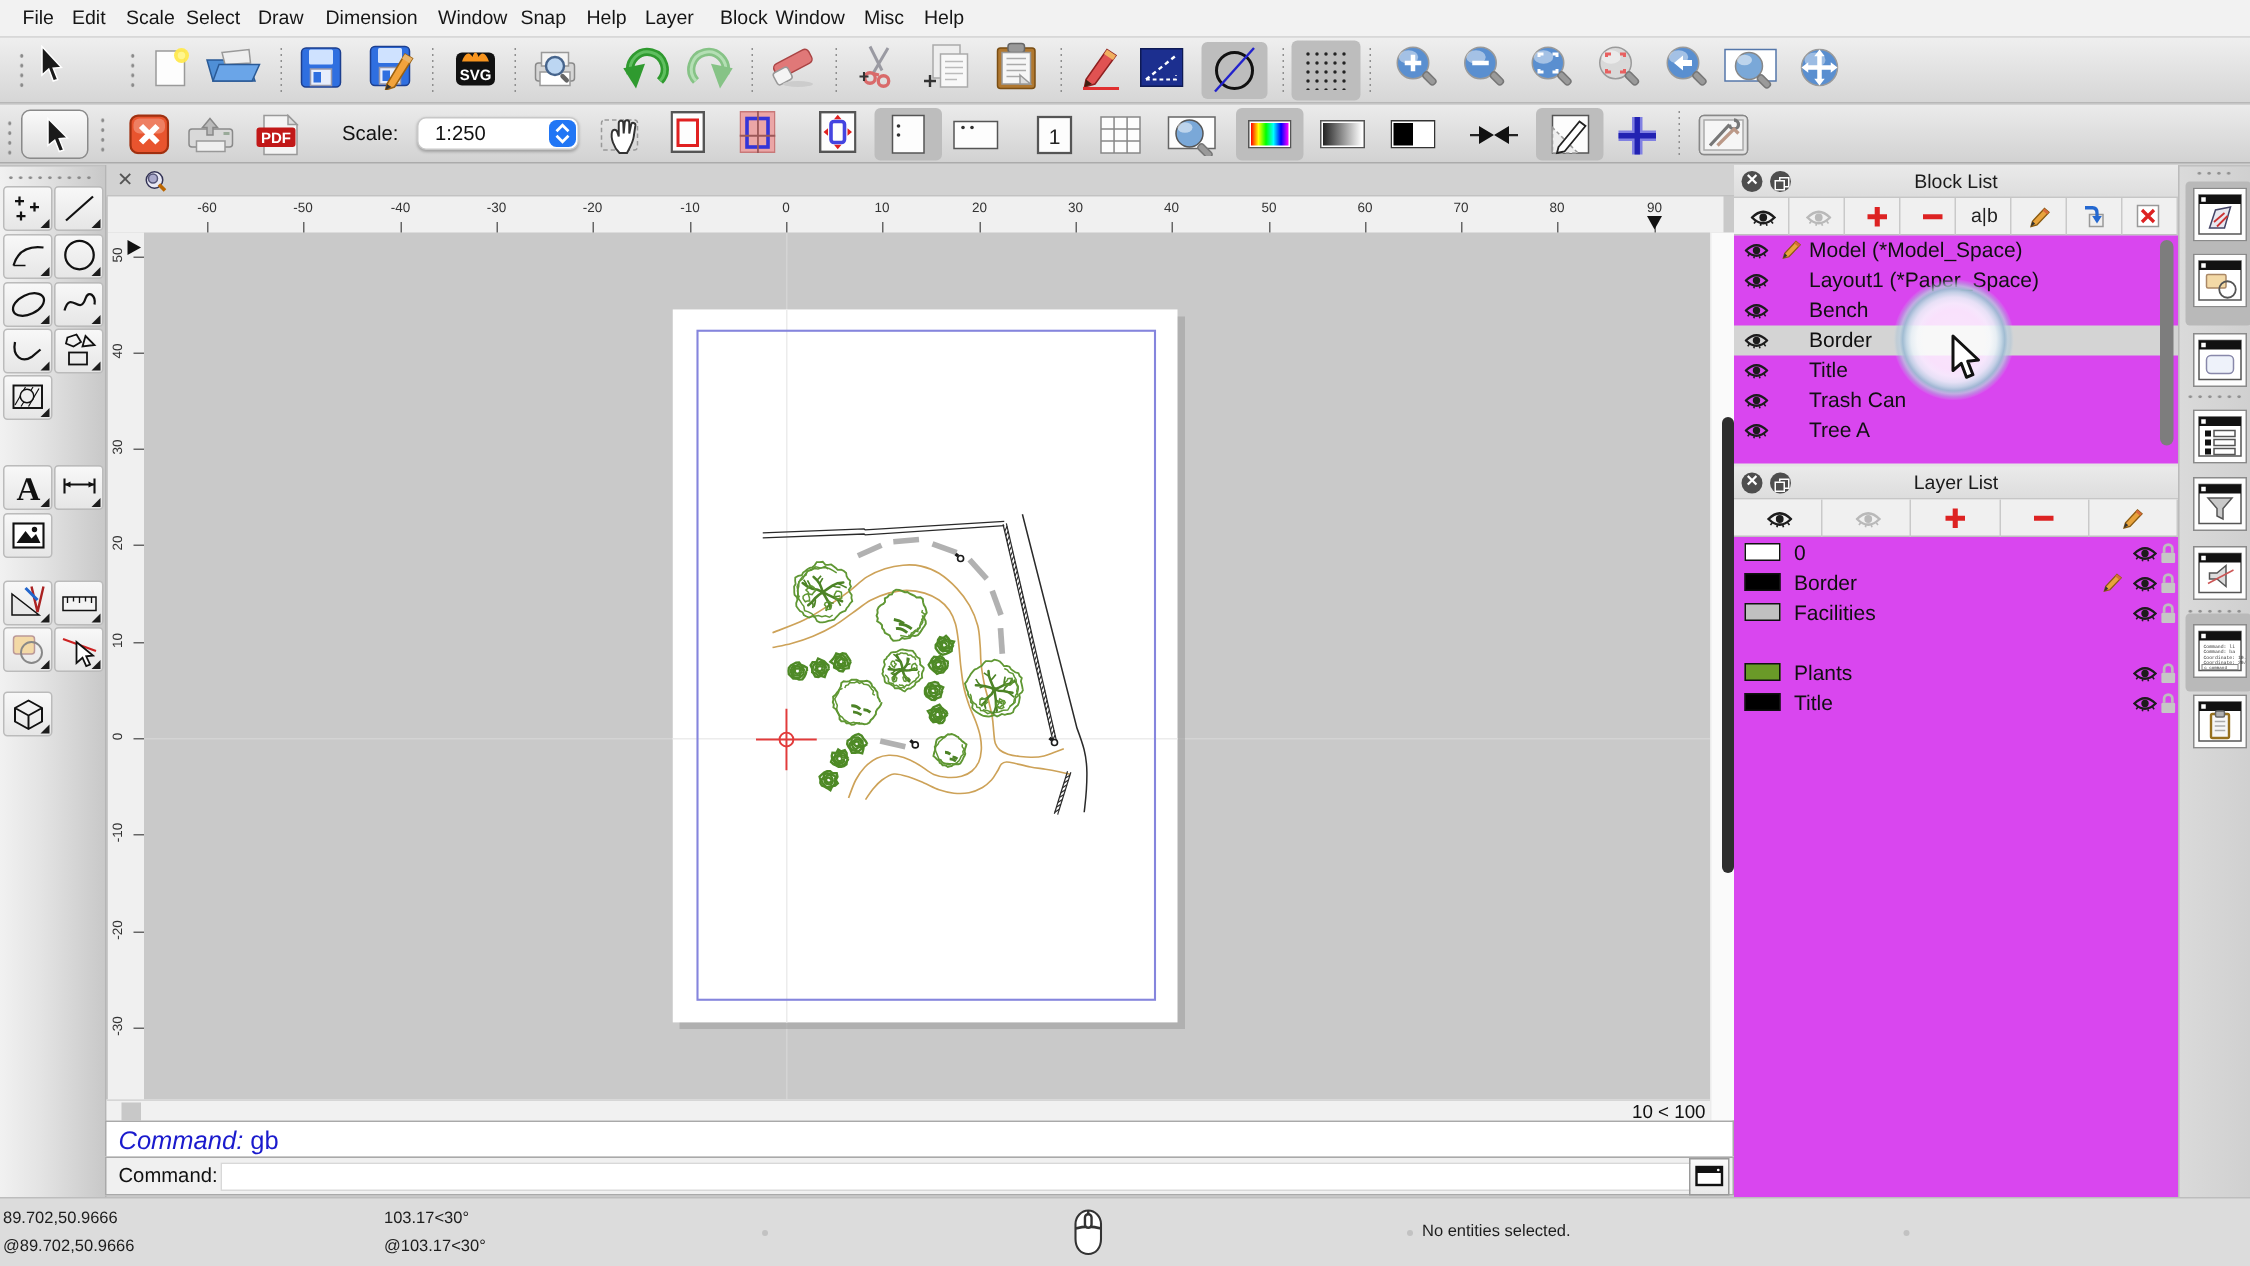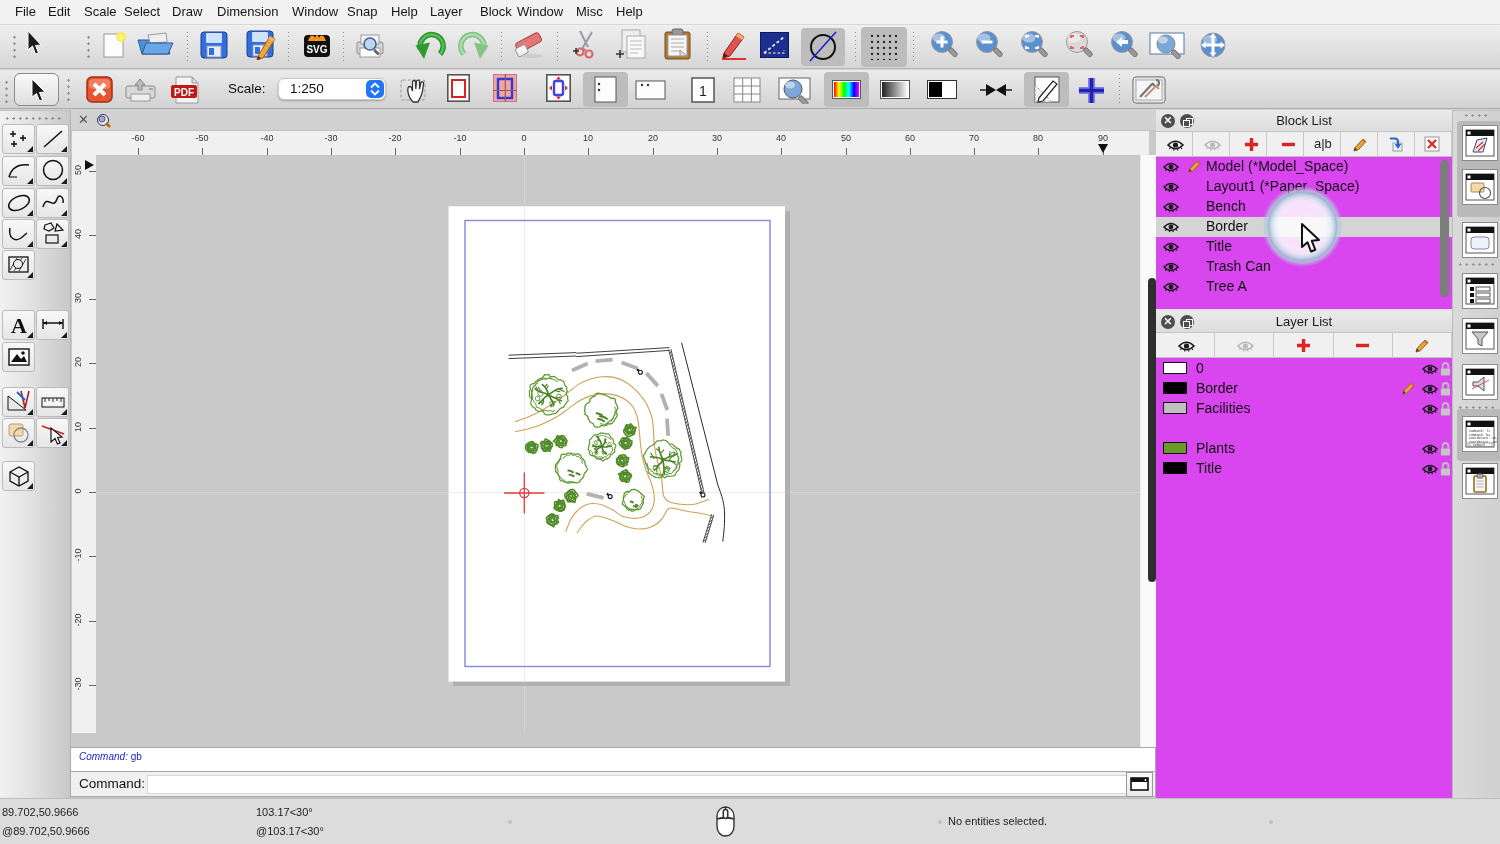--- a/index.html
+++ b/index.html
@@ -21,21 +21,21 @@
 #vruler{position:absolute;left:1px;top:45px;width:24px;height:578px;background:#f0f0f0}
 .hlab{position:absolute;top:2px;font-size:9px;color:#333;transform:translateX(-50%)}
 .htick{position:absolute;width:1px;height:7px;background:#666;top:17px}
 .vlab{position:absolute;font-size:9px;color:#333;transform:rotate(-90deg);width:24px;text-align:center;left:-6px}
 .vtick{position:absolute;height:1px;width:7px;background:#666;left:17px}
 #canvas{position:absolute;left:25px;top:45px;width:1044px;height:578px;overflow:hidden}
 #vsb{position:absolute;left:1069px;top:45px;width:16px;height:593px;background:#fafafa;border-left:1px solid #ececec}
 #vsbthumb{position:absolute;left:7px;top:123px;width:8px;height:304px;background:#2e2e2e;border-radius:4px}
 #hsbrow{position:absolute;left:0;top:623px;width:1069px;height:15px;background:#f1f1f1;border-top:1px solid #d6d6d6}
 #coordlab{position:absolute;right:3px;top:0px;font-size:12.5px;color:#111}
-#cmdhist{position:absolute;left:70px;top:747px;width:1086px;height:24px;background:#fff;border:1px solid #a9a9a9;border-bottom:none;font-size:10px;color:#1a1acd}
+#cmdhist{position:absolute;left:70px;top:747px;width:1086px;height:24px;background:#fff;border:1px solid #a9a9a9;border-bottom:none;font-size:17px;color:#1a1acd}
 #cmdrow{position:absolute;left:70px;top:771px;width:1086px;height:26px;background:#f0f0f0;border:1px solid #a9a9a9;font-size:13.5px;color:#111}
 #cmdinput{position:absolute;left:76px;top:3px;width:982px;height:19px;background:#fff;border:1px solid #d8d8d8}
 #kbdbtn{position:absolute;right:2px;top:0px;width:27px;height:25px;background:linear-gradient(#fbfbfb,#e9e9e9);border:1px solid #9a9a9a}
 #panels{position:absolute;left:1156px;top:110px;width:296px;height:688px;background:#e4e4e4}
 .ptitle{position:relative;height:22px;background:linear-gradient(#eaeaea,#dddddd);border-bottom:1px solid #c6c6c6;text-align:center;font-size:13px;color:#1b1b1b;padding-top:3px}
 .pclose{position:absolute;left:5px;top:4px;width:14px;height:14px;border-radius:7px;background:#4e4e4e;color:#fff;font-size:10.5px;line-height:13px;text-align:center;font-weight:bold}
 .pfloat{position:absolute;left:24px;top:4px;width:14px;height:14px;border-radius:7px;background:#4e4e4e}
 .pfloat:before{content:"";position:absolute;left:5.5px;top:3.5px;width:5px;height:5px;border:1.2px solid #fff}
 .pfloat:after{content:"";position:absolute;left:3px;top:5.5px;width:5px;height:5px;border:1.2px solid #fff;background:#4e4e4e}
 .ptb{position:relative;height:25px;background:#f0f0f0;border-bottom:1px solid #c0c0c0}
@@ -779,20 +779,24 @@
 <path d="M553.5,520.0 L552.9,521.5 L551.4,521.8 L550.2,521.2 L549.6,520.0 L550.1,518.7 L551.4,518.3 L552.5,518.9 L553.5,520.0" fill="none" stroke="#4e8a26" stroke-width="1.6"></path>
             <g stroke="#e23b3b" stroke-width="1.3" fill="none">
               <circle cx="523.3" cy="493" r="4.6"></circle>
               <path d="M503,493 L543.5,493 M523.3,472.5 L523.3,513.5"></path>
             </g>
           </g>
         </svg></div>
       <div id="vsb">
         <div id="vsbthumb"></div>
       </div>
+      <div id="hsbrow">
+        <div style="position:absolute;left:10px;top:1px;width:13px;height:13px;background:#c8c8c8"></div>
+        <div id="coordlab">10 &lt; 100</div>
+      </div>
     </div>
 <div id="cmdhist">
       <span style="position:absolute;left:8px;top:3px"><i>Command:</i> gb</span>
     </div>
 <div id="cmdrow">
       <span style="position:absolute;left:8px;top:4px">Command:</span>
       <div id="cmdinput"></div>
       <div id="kbdbtn"><svg width="25" height="23" viewBox="0 0 25 23">
           <rect x="4" y="5" width="17" height="12" fill="#fff" stroke="#111" stroke-width="1.6"></rect>
           <rect x="4" y="5" width="17" height="4" fill="#111"></rect>

